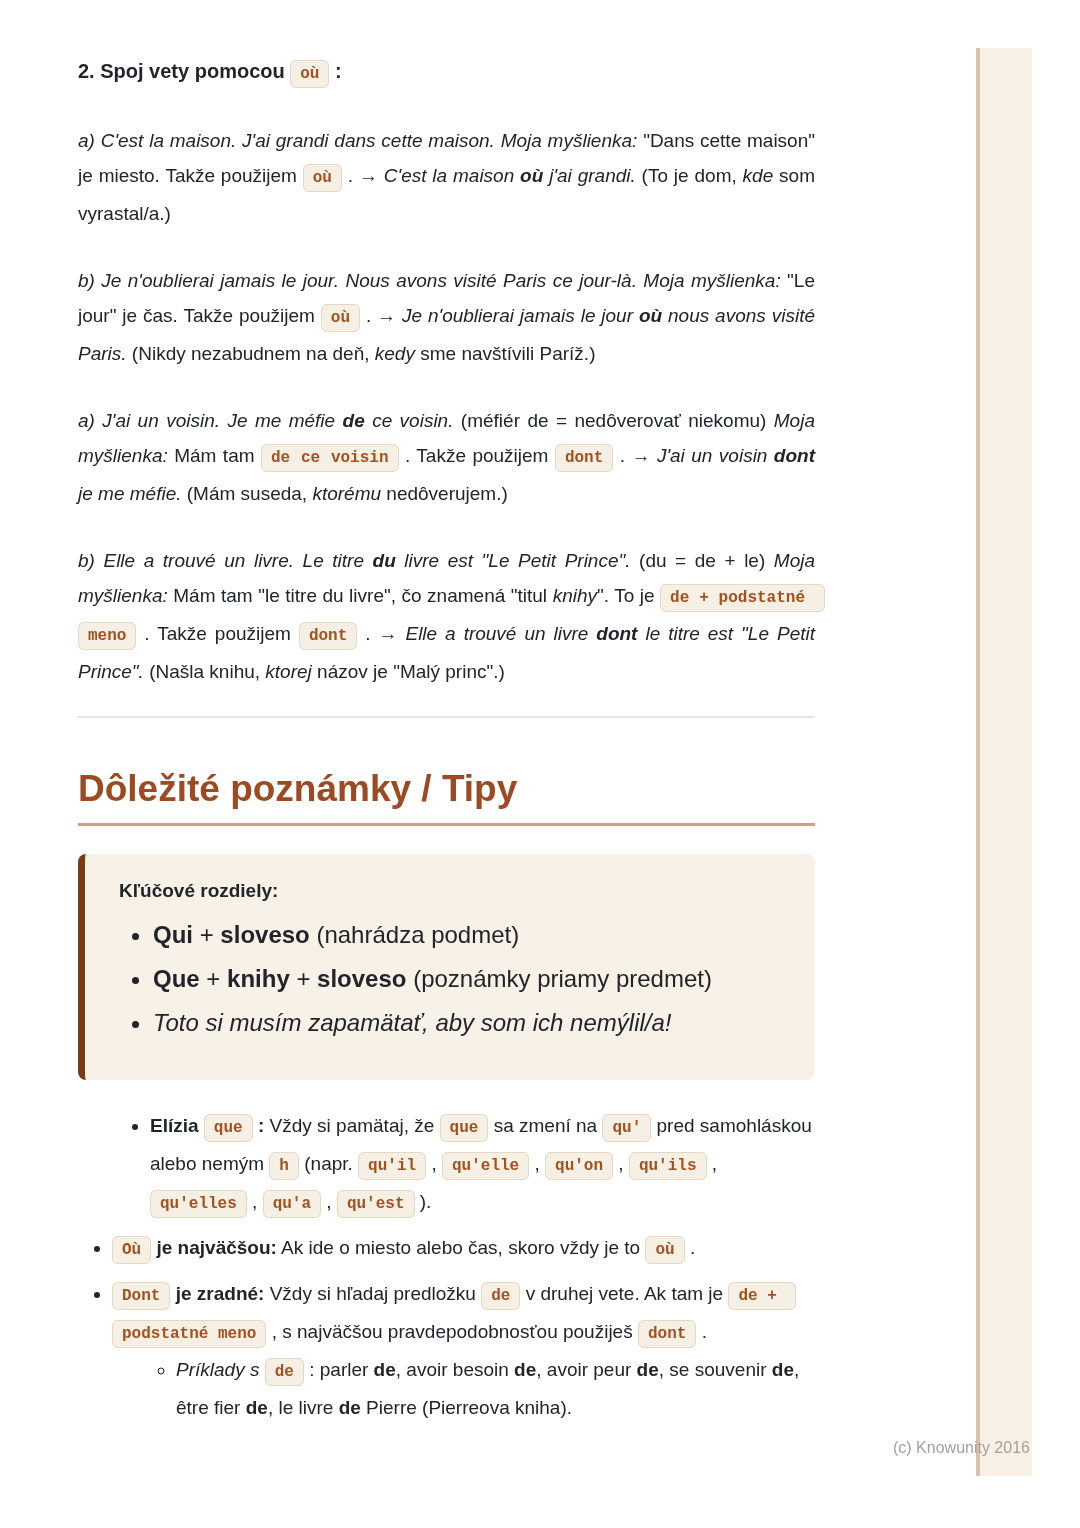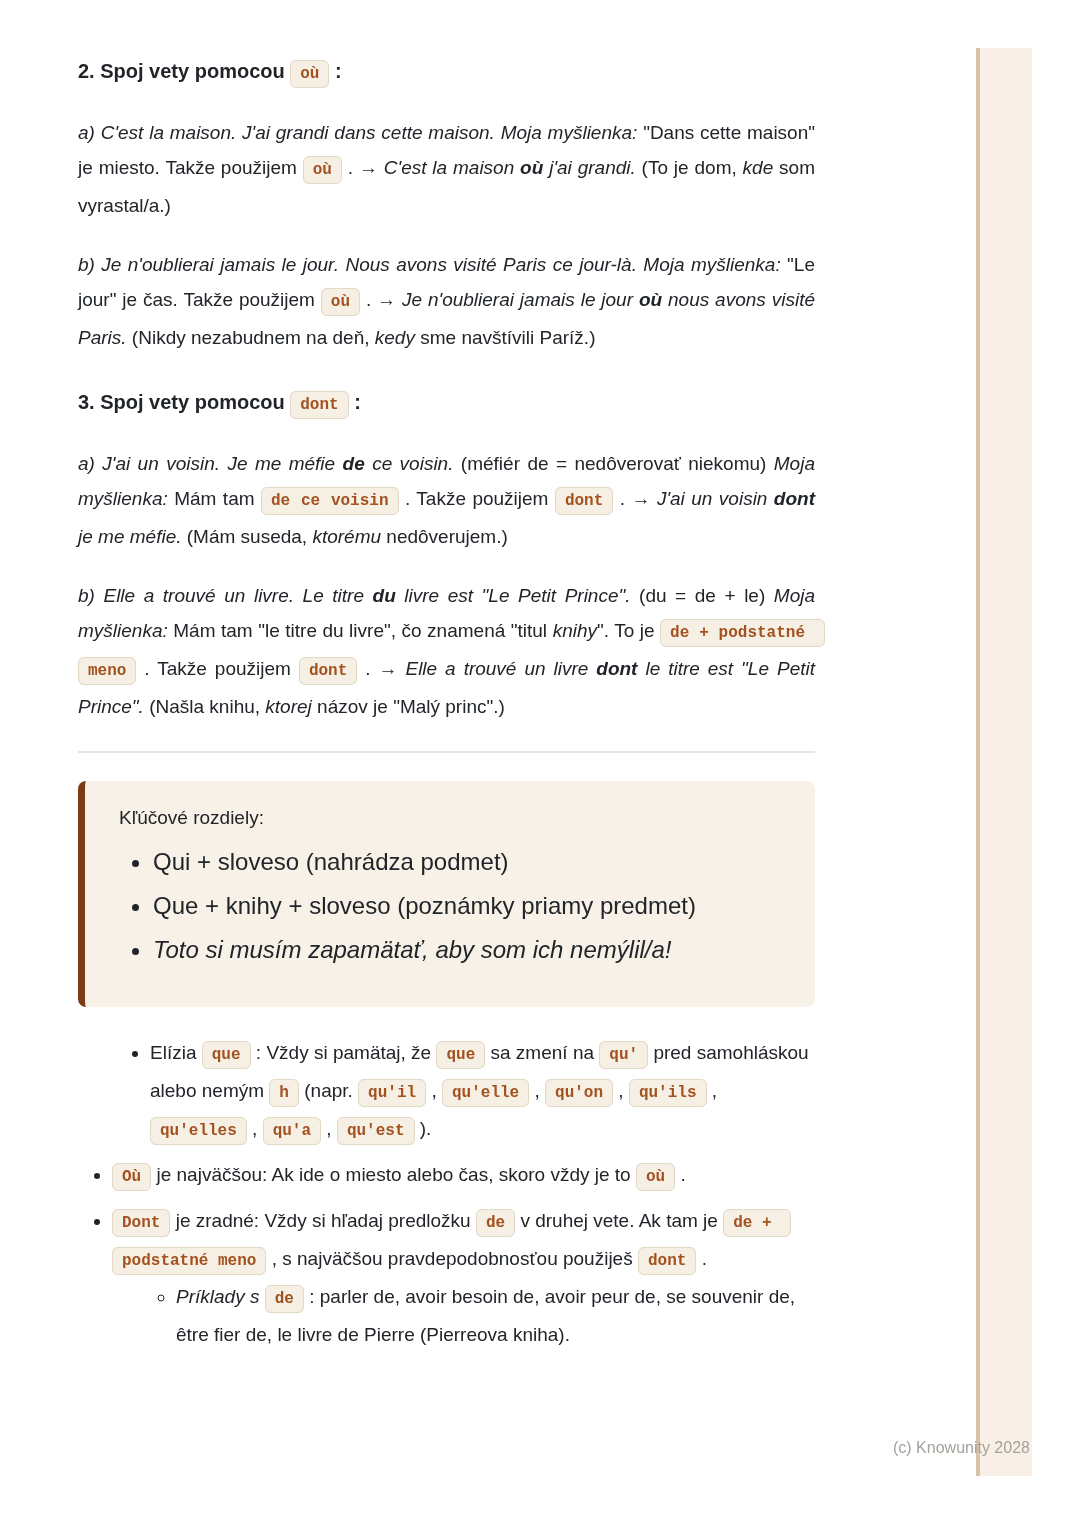--- a/index.html
+++ b/index.html
@@ -33,21 +33,21 @@
     z-index:3;white-space:nowrap;
   }
   .content{
     position:absolute;left:78px;top:0;width:737px;padding-top:54px;z-index:2;
   }
   .h3{
     font-size:20px;line-height:34px;font-weight:bold;margin:30px 0 0;
   }
   .content .h3:first-child{margin-top:0;}
   .para{
-    font-size:19px;line-height:35px;margin:24px 0 0;text-align:justify;
+    font-size:19px;line-height:35px;margin:32px 0 0;text-align:justify;
   }
   .hr{height:2px;background:var(--divider);margin-top:27px;}
   .h2{
     font-size:37px;line-height:44px;font-weight:bold;color:var(--accent);
     margin:49px 0 0;padding-bottom:12px;border-bottom:3px solid var(--heading-rule);
   }
   .callout{
     margin-top:28px;background:var(--callout-bg);
     border-left:7px solid var(--callout-border);
     border-radius:8px;
@@ -56,53 +56,53 @@
   .callout-title{font-weight:bold;font-size:19px;line-height:26px;}
   .callout-list{margin:10px 0 0;padding-left:34px;list-style:disc;}
   .callout-list li{font-size:24px;line-height:26px;margin-top:18px;}
   .tips-list{margin:28px 0 0;padding-left:34px;list-style:disc;}
   .tips-list>li{font-size:19px;line-height:36px;margin-top:8px;}
   .tips-list>li:first-child{margin-top:0;margin-left:38px;}
   .tips-sublist{list-style:circle;margin:0;padding-left:35px;}
   .tips-sublist>li{font-size:19px;line-height:35px;margin-top:0;margin-left:29px;}
   .r-n{}
   .r-i{font-style:italic;text-align:right;}
-  .r-b{font-weight:normal;}
+  .r-b{font-weight:bold;}
   .r-bi{font-weight:bold;font-style:italic;}
   .code{
     font-family:"Liberation Mono","DejaVu Sans Mono",monospace;
     font-weight:bold;font-size:16px;
     color:var(--code-text);background:var(--code-bg);
     border:1px solid var(--code-border);border-radius:6px;
     padding:4px 9px;
     box-decoration-break:clone;-webkit-box-decoration-break:clone;
     white-space:pre-wrap;
   }
 </style>
 </head>
 <body>
 
 <div class="side-strip"></div>
 <main class="content">
     <h3 class="h3"><span class="r-n">2. Spoj vety pomocou </span><code class="code">où</code><span class="r-n"> :</span></h3>
     <p class="para"><span class="r-i">a) </span><span class="r-i">C'est la maison. J'ai grandi dans cette maison. Moja myšlienka: </span><span class="r-n">"Dans cette maison" je miesto. Takže použijem </span><code class="code">où</code><span class="r-n"> . → </span><span class="r-i">C'est la maison </span><span class="r-bi">où</span><span class="r-i"> j'ai grandi.</span><span class="r-n"> (To je dom, </span><span class="r-i">kde</span><span class="r-n"> som vyrastal/a.)</span></p>
     <p class="para"><span class="r-i">b) </span><span class="r-i">Je n'oublierai jamais le jour. Nous avons visité Paris ce jour-là. Moja myšlienka:</span><span class="r-n"> "Le jour" je čas. Takže použijem </span><code class="code">où</code><span class="r-n"> . → </span><span class="r-i">Je n'oublierai jamais le jour </span><span class="r-bi">où</span><span class="r-i"> nous avons visité Paris.</span><span class="r-n"> (Nikdy nezabudnem na deň, </span><span class="r-i">kedy</span><span class="r-n"> sme navštívili Paríž.)</span></p>
-    <h3 class="h3"><span class="r-n">3. Spoj vety pomocou </span><code class="code">dont</code><span class="r-n"> :</span></h3>
     <p class="para"><span class="r-i">a) </span><span class="r-i">J'ai un voisin. Je me méfie </span><span class="r-bi">de</span><span class="r-i"> ce voisin.</span><span class="r-n"> (méfiér de = nedôverovať niekomu) </span><span class="r-i">Moja myšlienka:</span><span class="r-n"> Mám tam </span><code class="code">de ce voisin</code><span class="r-n"> . Takže použijem </span><code class="code">dont</code><span class="r-n"> . → </span><span class="r-i">J'ai un </span><span class="r-i">voisin </span><span class="r-bi">dont</span><span class="r-i"> je me méfie.</span><span class="r-n"> (Mám suseda, </span><span class="r-i">ktorému</span><span class="r-n"> nedôverujem.)</span></p>
     <p class="para"><span class="r-i">b) </span><span class="r-i">Elle a trouvé un livre. Le titre </span><span class="r-bi">du</span><span class="r-i"> livre est "Le Petit Prince".</span><span class="r-n"> (du = de + le) </span><span class="r-i">Moja myšlienka:</span><span class="r-n"> Mám tam "le titre du livre", čo znamená "titul </span><span class="r-i">knihy</span><span class="r-n">". To je </span><code class="code">de + podstatné meno</code><span class="r-n"> . Takže použijem </span><code class="code">dont</code><span class="r-n"> . → </span><span class="r-i">Elle a trouvé un livre </span><span class="r-bi">dont</span><span class="r-i"> le titre est "Le Petit Prince".</span><span class="r-n"> (Našla knihu, </span><span class="r-i">ktorej</span><span class="r-n"> názov je "Malý princ".)</span></p>
     <div class="hr"></div>
+    <h2 class="h2"><span class="r-n">Dôležité poznámky / Tipy</span></h2>
     <aside class="callout">
       <div class="callout-title"><span class="r-b">Kľúčové rozdiely:</span></div>
       <ul class="callout-list">
         <li><span class="r-b">Qui</span><span class="r-n"> + </span><span class="r-b">sloveso</span><span class="r-n"> (nahrádza podmet)</span></li>
         <li><span class="r-b">Que</span><span class="r-n"> + </span><span class="r-b">knihy</span><span class="r-n"> + </span><span class="r-b">sloveso</span><span class="r-n"> (poznámky priamy predmet)</span></li>
         <li><span class="r-i">Toto si musím zapamätať, aby som ich nemýlil/a!</span></li>
       </ul>
     </aside>
     <ul class="tips-list">
       <li><span class="r-b">Elízia </span><code class="code">que</code><span class="r-b"> :</span><span class="r-n"> Vždy si pamätaj, že </span><code class="code">que</code><span class="r-n"> sa zmení na </span><code class="code">qu'</code><span class="r-n"> pred samohláskou alebo nemým </span><code class="code">h</code><span class="r-n"> (napr. </span><code class="code">qu'il</code><span class="r-n"> , </span><code class="code">qu'elle</code><span class="r-n"> , </span><code class="code">qu'on</code><span class="r-n"> , </span><code class="code">qu'ils</code><span class="r-n"> , </span><code class="code">qu'elles</code><span class="r-n"> , </span><code class="code">qu'a</code><span class="r-n"> , </span><code class="code">qu'est</code><span class="r-n"> ).</span></li>
       <li><code class="code">Où</code><span class="r-n"> </span><span class="r-b">je najväčšou:</span><span class="r-n"> Ak ide o miesto alebo čas, skoro vždy je to </span><code class="code">où</code><span class="r-n"> .</span></li>
       <li><code class="code">Dont</code><span class="r-n"> </span><span class="r-b">je zradné:</span><span class="r-n"> Vždy si hľadaj predložku </span><code class="code">de</code><span class="r-n"> v druhej vete. Ak tam je </span><code class="code">de + podstatné meno</code><span class="r-n"> , s najväčšou pravdepodobnosťou použiješ </span><code class="code">dont</code><span class="r-n"> .</span><ul class="tips-sublist">
           <li><span class="r-i">Príklady s </span><code class="code">de</code><span class="r-n"> : parler </span><span class="r-b">de</span><span class="r-n">, avoir besoin </span><span class="r-b">de</span><span class="r-n">, avoir peur </span><span class="r-b">de</span><span class="r-n">, se souvenir </span><span class="r-b">de</span><span class="r-n">, être fier </span><span class="r-b">de</span><span class="r-n">, le livre </span><span class="r-b">de</span><span class="r-n"> Pierre (Pierreova kniha).</span></li>
         </ul></li>
     </ul>
   </main>
-<div class="watermark">(c) Knowunity 2028</div>
+<div class="watermark">(c) Knowunity 2016</div>
 
 </body></html>

